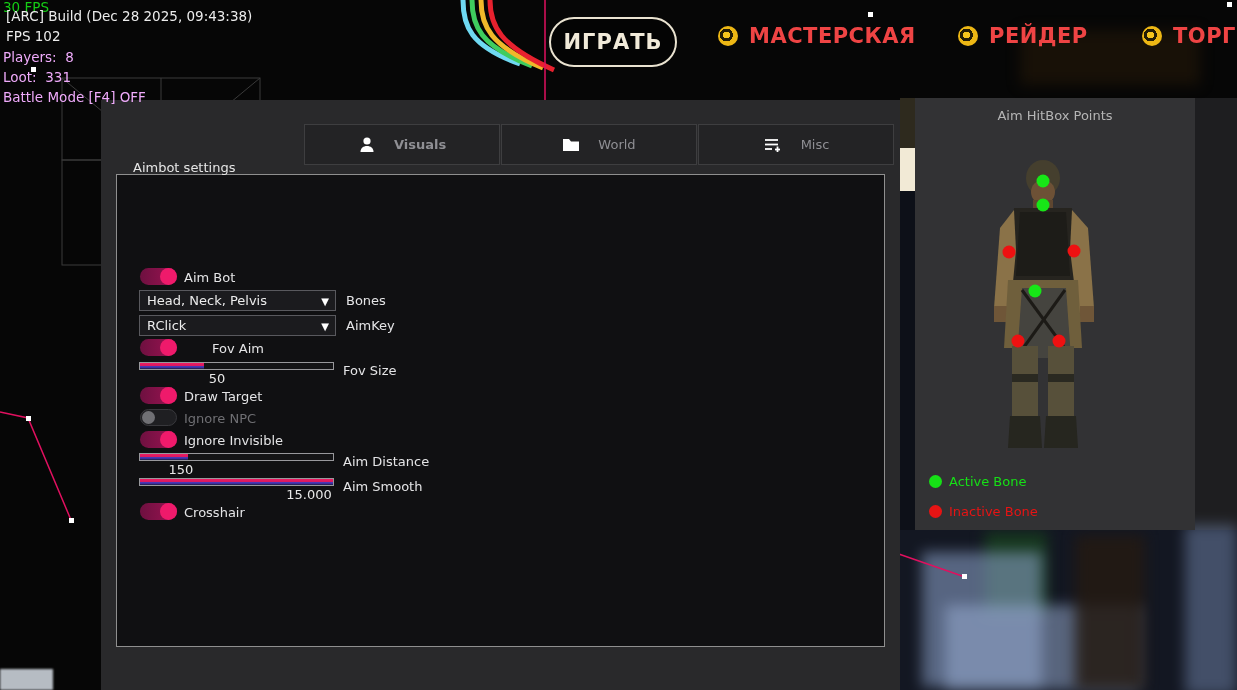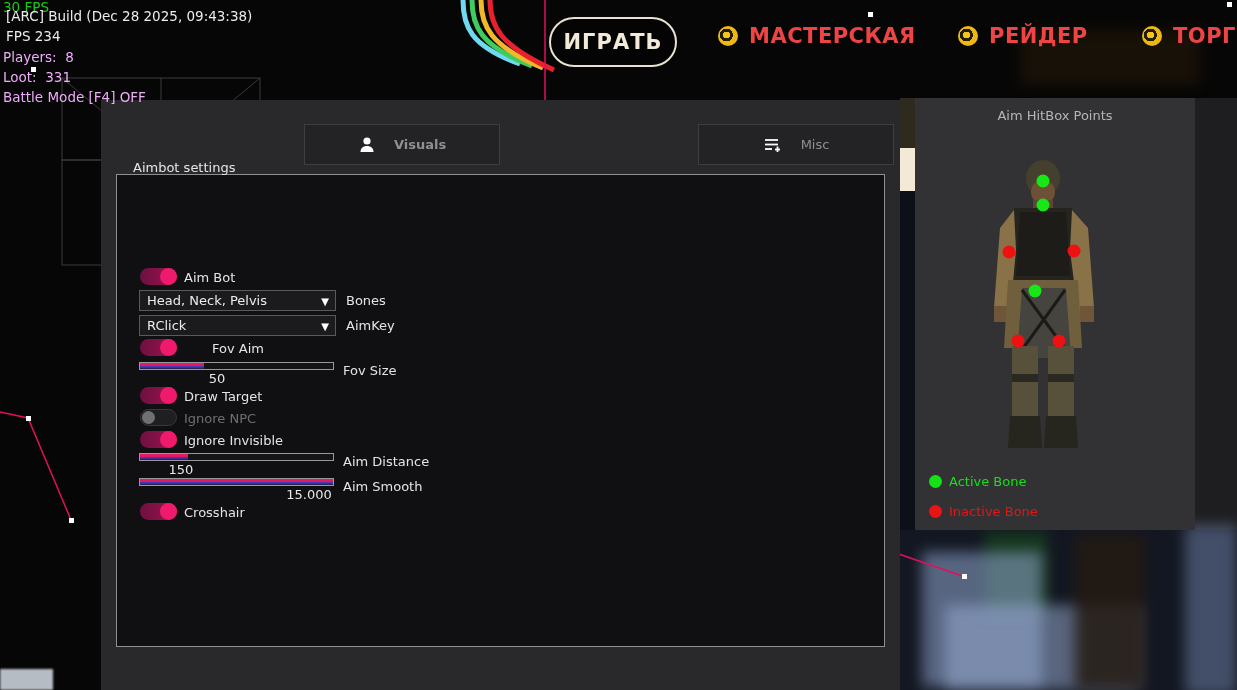--- a/index.html
+++ b/index.html
@@ -147,34 +147,40 @@
     </div>
     <div class="menu-item" style="left:1142px;">
       <span class="coin"></span>
       <span class="label">ТОРГО</span>
     </div>
   </div>
 
   <div class="hud">
     <div class="green" style="left:0;top:1px;">30 FPS</div>
     <div class="white" style="left:3px;top:10px;">[ARC] Build (Dec 28 2025, 09:43:38)</div>
-    <div class="white" style="left:3px;top:30px;">FPS 234</div>
+    <div class="white" style="left:3px;top:30px;">FPS 102</div>
     <div class="red" style="left:0;top:51px;">Players:  8</div>
     <div class="red" style="left:0;top:71px;">Loot:  331</div>
     <div class="red" style="left:0;top:91px;">Battle Mode [F4] OFF</div>
   </div>
 
   <div class="panel">
 
     <div class="tab boxed" style="left:203px;font-weight:bold;">
       <svg width="18" height="18" viewBox="0 0 18 18">
         <circle cx="9" cy="5" r="3.6" fill="#fff"></circle>
         <path d="M2.5 16c0-4 2.9-6 6.5-6s6.5 2 6.5 6z" fill="#fff"></path>
       </svg>
       <span>Visuals</span>
+    </div>
+    <div class="tab boxed" style="left:400px;">
+      <svg width="18" height="16" viewBox="0 0 18 16">
+        <path d="M1 2h6l2 2.4h8V14H1z" fill="#fff"></path>
+      </svg>
+      <span>World</span>
     </div>
     <div class="tab boxed" style="left:597px;">
       <svg width="20" height="16" viewBox="0 0 20 16">
         <g stroke="#fff" stroke-width="1.8" fill="none">
           <line x1="2" y1="3" x2="15" y2="3"></line>
           <line x1="2" y1="7.5" x2="15" y2="7.5"></line>
           <line x1="2" y1="12" x2="9" y2="12"></line>
           <line x1="14.5" y1="9.5" x2="14.5" y2="15"></line>
           <line x1="12" y1="12.5" x2="17" y2="12.5"></line>
         </g>

